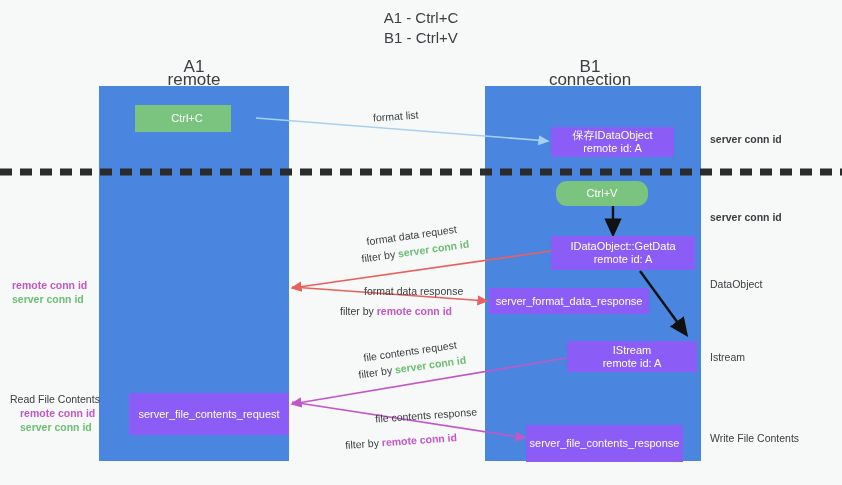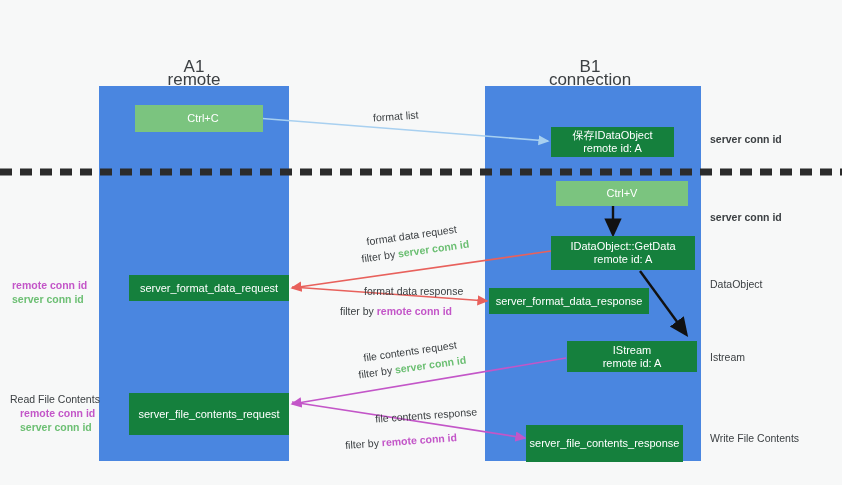--- a/index.html
+++ b/index.html
@@ -22,40 +22,44 @@
   }
 
   .lane{position:absolute;background:#4a86e0;}
 
   .box{
     position:absolute;box-sizing:border-box;
     display:flex;flex-direction:column;align-items:center;justify-content:center;
     color:#ffffff;font-size:11px;line-height:13px;text-align:center;
   }
   .box.green{background:#7bc47f;}
-  .box.orange{background:#15803d;}
+  .box.orange{background:#8b5cf6;}
 
   .edge-label{
     position:absolute;color:#3c4043;font-size:10.5px;line-height:14px;
     white-space:nowrap;
   }
   .g{color:#6cbf73;font-weight:bold;}
   .m{color:#c356c8;font-weight:bold;}
   .side{
     position:absolute;font-size:10.5px;line-height:14px;white-space:nowrap;
     color:#3c4043;
   }
   .side .g,.side .m{display:block;}
   svg.overlay{position:absolute;left:0;top:0;width:842px;height:485px;}
 </style>
 </head>
 <body>
 
 <div id="stage">
 
+  <div class="title">
+    <div>A1 - Ctrl+C</div>
+    <div>B1 - Ctrl+V</div>
+  </div>
 
   <div class="col-head" style="left:129px;top:60px;width:130px;">
     <div>A1</div>
     <div>remote</div>
   </div>
   <div class="col-head" style="left:525px;top:60px;width:130px;">
     <div>B1</div>
     <div>connection</div>
   </div>
 
@@ -88,41 +92,38 @@
 
     <line x1="551" y1="251" x2="292" y2="288" stroke="#e8615c" stroke-width="1.6" marker-end="url(#ah-red)"></line>
 
     <line x1="292" y1="287" x2="487" y2="301" stroke="#e8615c" stroke-width="1.6" marker-end="url(#ah-red)"></line>
 
     <line x1="566" y1="358" x2="292" y2="404" stroke="#c356c8" stroke-width="1.6" marker-end="url(#ah-mag)"></line>
 
     <line x1="292" y1="402" x2="525" y2="438" stroke="#c356c8" stroke-width="1.6" marker-end="url(#ah-mag)"></line>
   </svg>
 
-  <div class="box green" style="left:135px;top:105px;width:128px;height:27px;padding-left:8px;">
+  <div class="box green" style="left:135px;top:105px;width:96px;height:27px;padding-left:8px;">
     <span>Ctrl+C</span>
   </div>
 
   <div class="box orange" style="left:551px;top:127px;width:123px;height:30px;">
     <span>保存IDataObject</span>
     <span>remote id: A</span>
   </div>
 
-  <div class="box green" style="left:556px;top:181px;width:132px;height:25px;">
+  <div class="box green" style="left:556px;top:181px;width:92px;height:25px;border-radius:11px;">
     <span>Ctrl+V</span>
   </div>
 
   <div class="box orange" style="left:551px;top:236px;width:144px;height:34px;">
     <span>IDataObject::GetData</span>
     <span>remote id: A</span>
   </div>
 
-  <div class="box orange" style="left:129px;top:275px;width:160px;height:26px;">
-    <span>server_format_data_request</span>
-  </div>
 
   <div class="box orange" style="left:489px;top:288px;width:160px;height:26px;">
     <span>server_format_data_response</span>
   </div>
 
   <div class="box orange" style="left:567px;top:341px;width:130px;height:31px;">
     <span>IStream</span>
     <span>remote id: A</span>
   </div>
 

